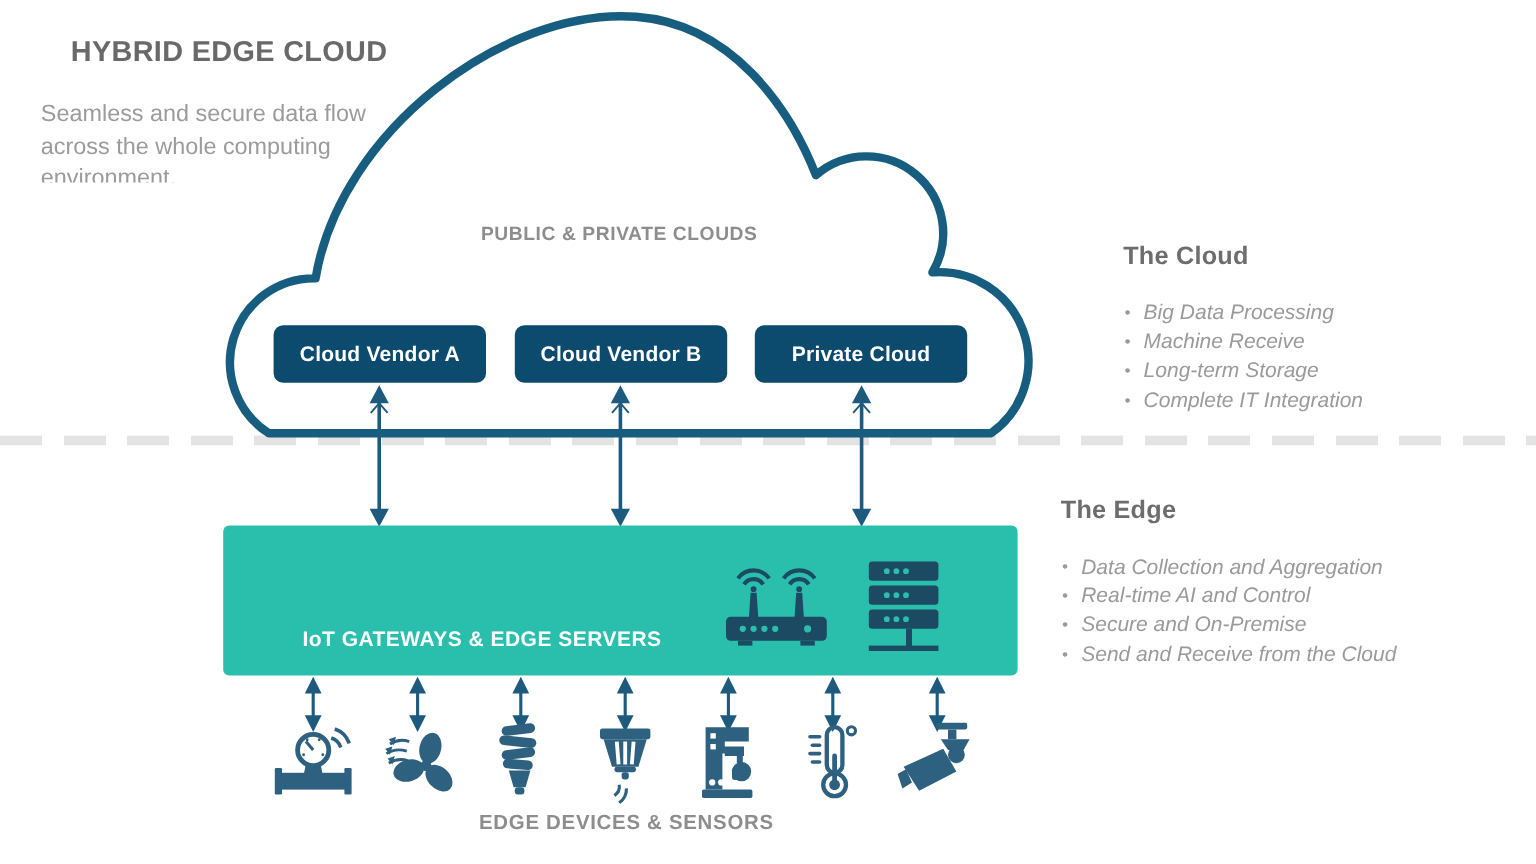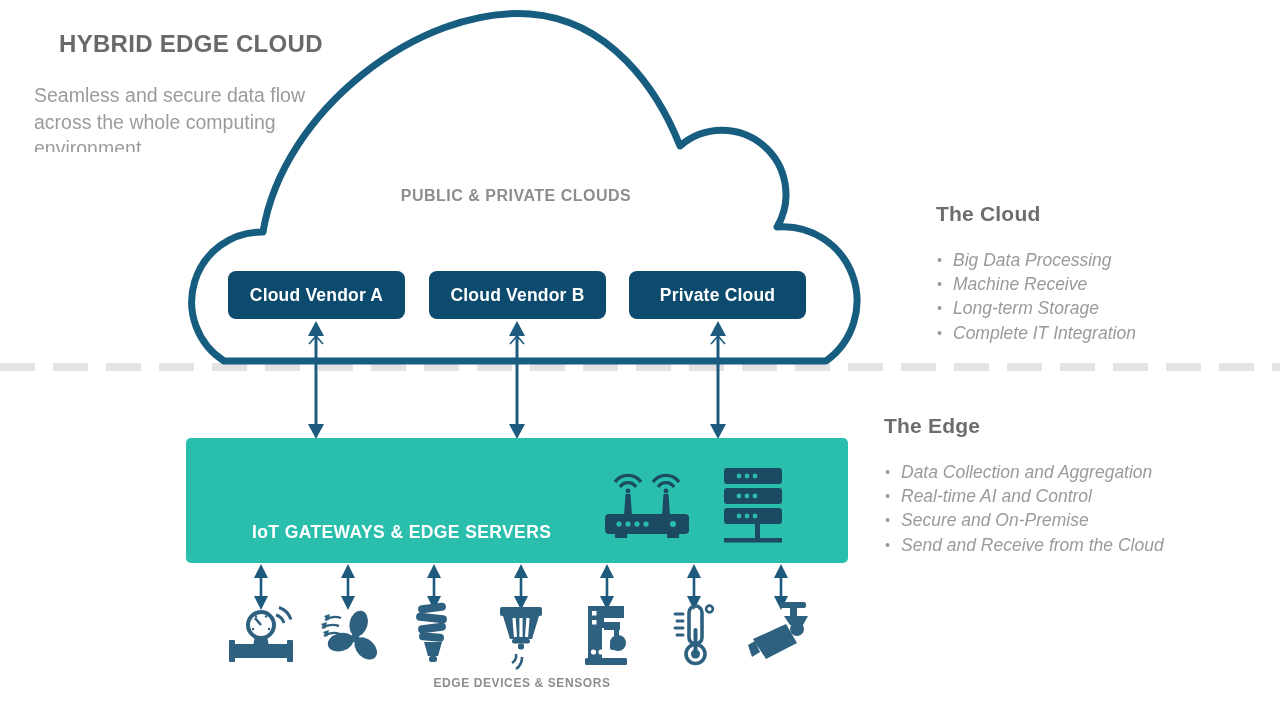--- a/index.html
+++ b/index.html
@@ -34,21 +34,21 @@
   
   .edge-box{left:186px;top:438px;width:662px;height:125px;background:#2abfad;border-radius:5px;z-index:4;}
   .edge-box-label{left:252px;top:438px;height:125px;display:flex;align-items:center;z-index:5;
     color:#ffffff;font-weight:bold;font-size:17.5px;letter-spacing:.4px;margin-top:32px;}
   .router-icon{left:601px;top:460px;z-index:5;}
   .server-icon{left:722px;top:466px;z-index:5;}
 
   
   .device{top:602px;width:66px;height:70px;z-index:4;}
   .devices-caption{left:372px;top:676px;width:300px;text-align:center;z-index:4;
-    font-size:12px;font-weight:bold;letter-spacing:.6px;color:#8d8d8d;}
+    font-size:17px;font-weight:bold;letter-spacing:.6px;color:#8d8d8d;}
 
   
   .panel{width:340px;z-index:4;}
   .panel-cloud{left:936px;top:202px;}
   .panel-edge{left:884px;top:414px;}
   .panel h2{margin:0 0 22px 0;font-size:21px;font-weight:bold;color:#6d6d6d;letter-spacing:.2px;}
   .panel ul{margin:0;padding:0;list-style:none;}
   .panel li{position:relative;padding-left:17px;font-size:17.5px;line-height:24.2px;color:#9a9a9a;font-style:italic;}
   .panel li::before{content:"\2022";position:absolute;left:1px;top:0;color:#9a9a9a;font-size:14px;}
 </style>

